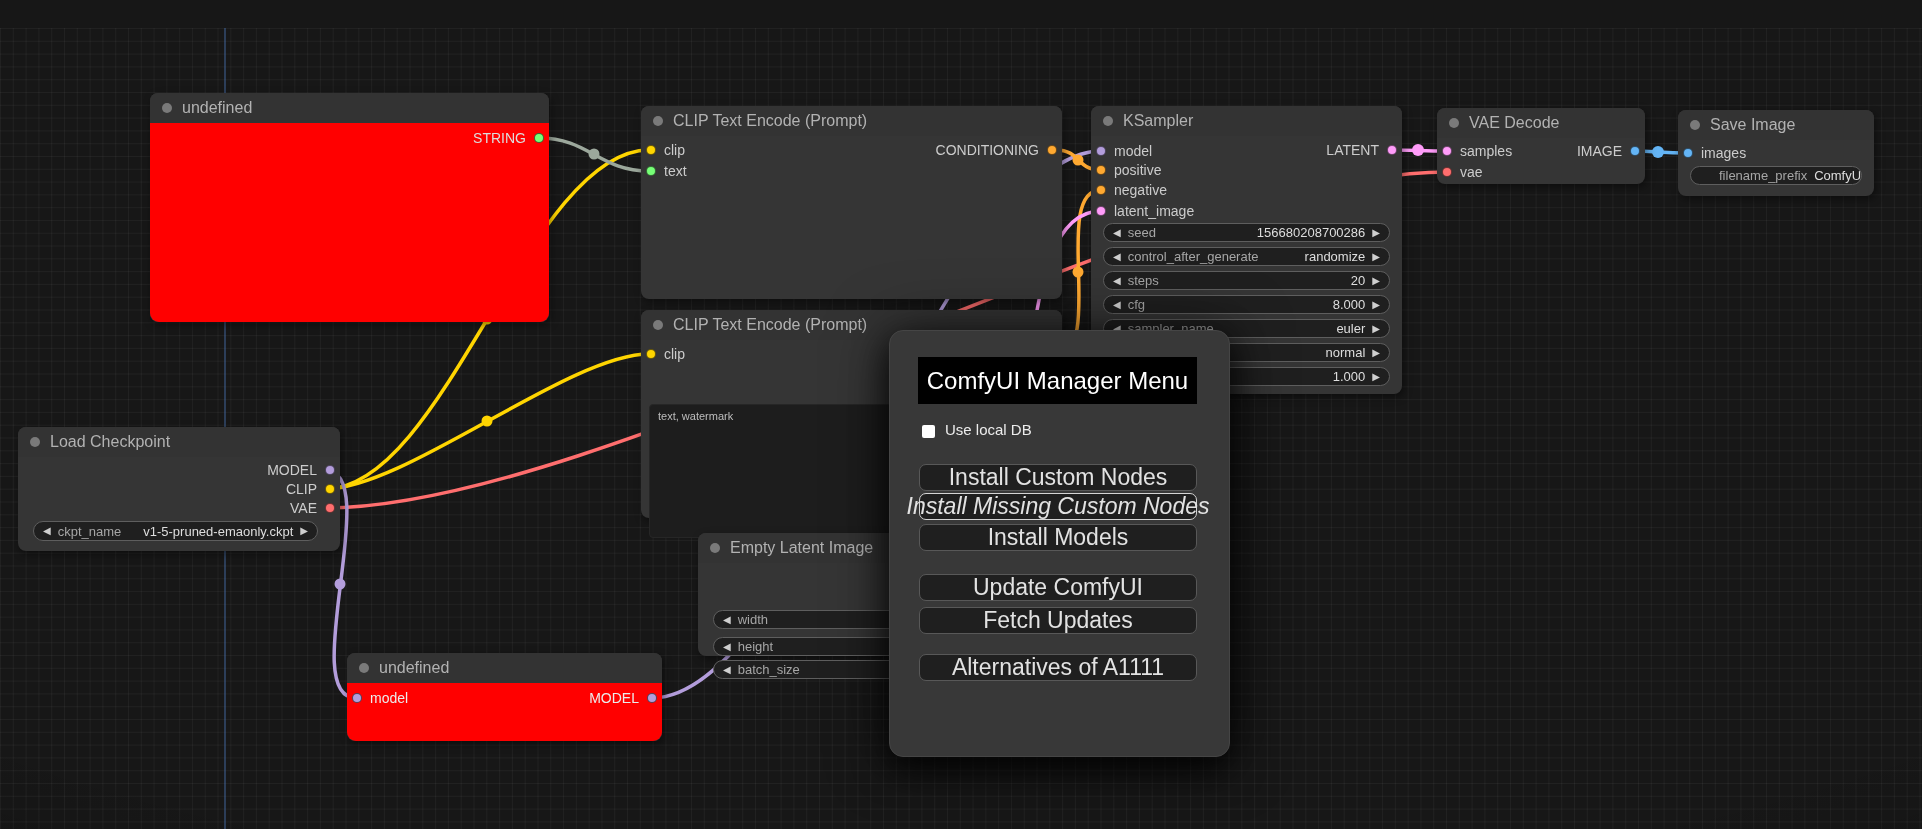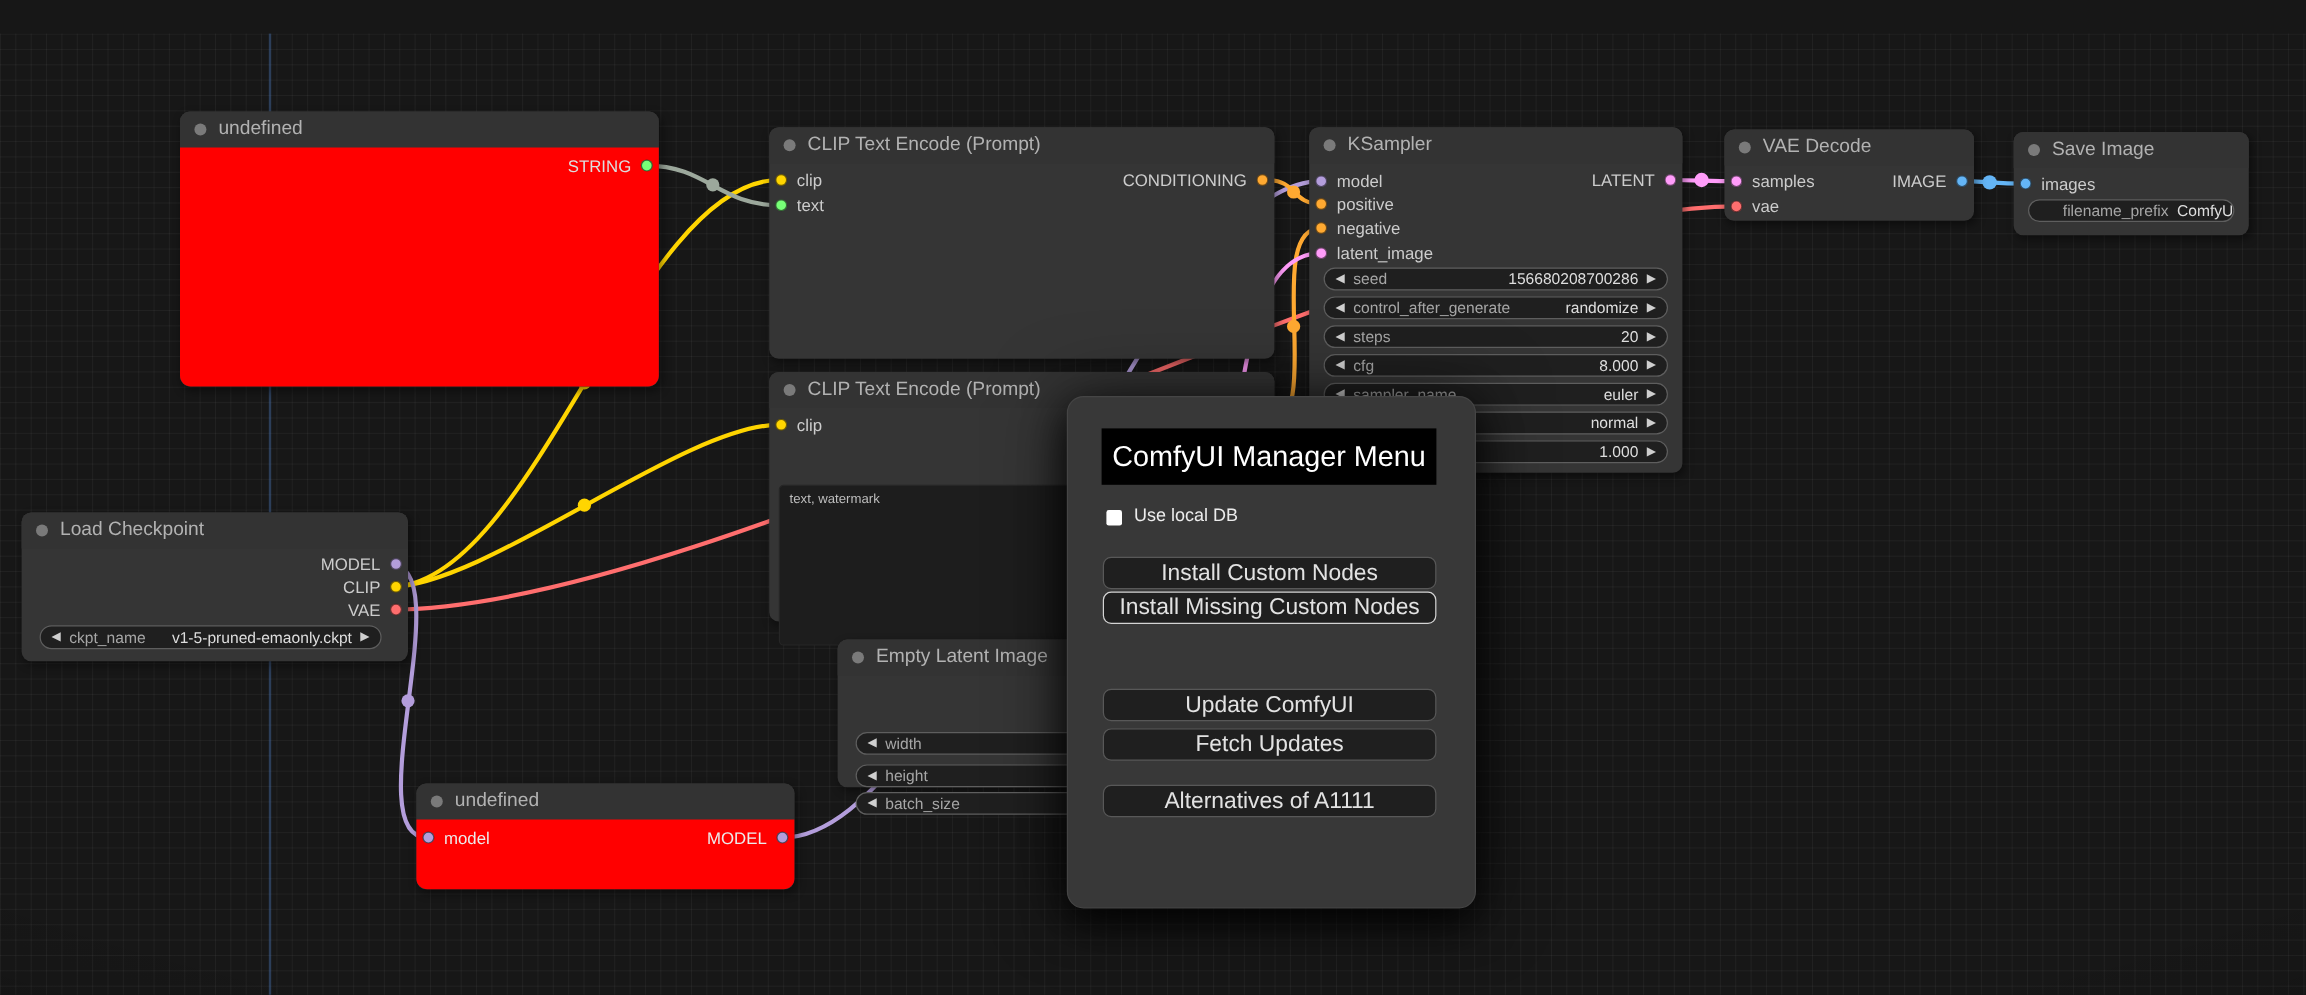--- a/index.html
+++ b/index.html
@@ -55,21 +55,21 @@
     z-index:10; background:#383838; border:1px solid #454545; border-radius:14px;
     box-shadow:0 12px 34px rgba(0,0,0,0.85), 0 0 60px rgba(0,0,0,0.5); }
   #dialog-title { position:absolute; left:28px; top:26px; width:279px; height:47px;
     background:#000; color:#fff; font-size:24px; display:flex; align-items:center;
     justify-content:center; white-space:nowrap; }
   #dialog-checkbox-row { position:absolute; left:32px; top:90px; display:flex;
     align-items:flex-end; gap:10px; color:#ececec; font-size:15px; }
   .checkbox { width:13px; height:13px; background:#ffffff; border-radius:2px; }
   .dlg-btn { position:absolute; left:29px; width:278px; height:27px;
     background:#1f1f1f; border:1px solid #585858; border-radius:7px;
-    color:#e2e2e2; font-size:19px; font-family:"Liberation Sans",sans-serif;
+    color:#e2e2e2; font-size:23px; font-family:"Liberation Sans",sans-serif;
     display:flex; align-items:center; justify-content:center; white-space:nowrap; }
   .dlg-btn.highlight { border-color:#d4d4d4; }
 </style>
 </head>
 <body>
 
 <div id="canvas">
 
   <div id="axis-line"></div>
 
@@ -323,19 +323,20 @@
 
   <div id="vignette"></div>
 
   <div id="manager-dialog">
     <div id="dialog-title">ComfyUI Manager Menu</div>
     <div id="dialog-checkbox-row">
       <span class="checkbox"></span>
       <span>Use local DB</span>
     </div>
     <button class="dlg-btn" style="top:133px;">Install Custom Nodes</button>
-    <button class="dlg-btn highlight" style="top:162px;">Install Missing Custom Nodes</button>
+    <button class="dlg-btn highlight" style="top:162px;font-style:italic;">Install Missing Custom Nodes</button>
+    <button class="dlg-btn" style="top:193px;">Install Models</button>
     <button class="dlg-btn" style="top:243px;">Update ComfyUI</button>
     <button class="dlg-btn" style="top:276px;">Fetch Updates</button>
     <button class="dlg-btn" style="top:323px;">Alternatives of A1111</button>
   </div>
 
 </div>
 
 </body></html>

